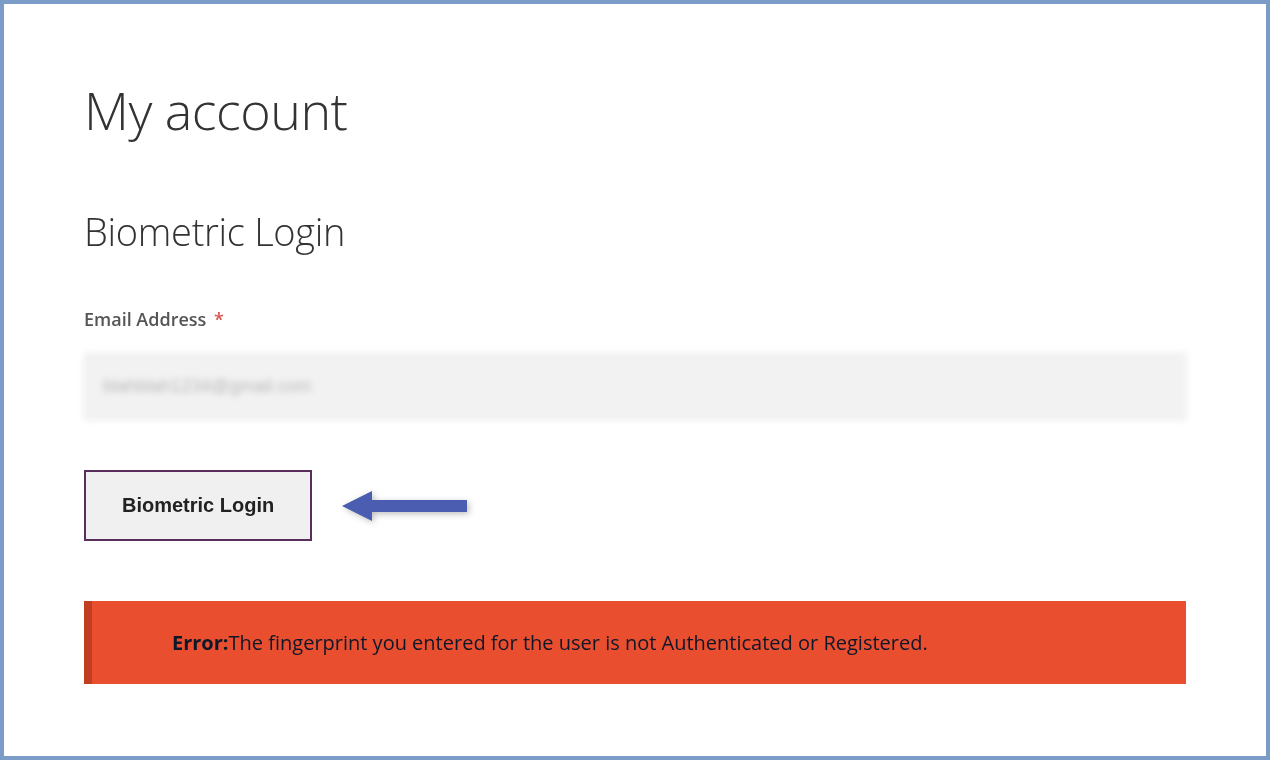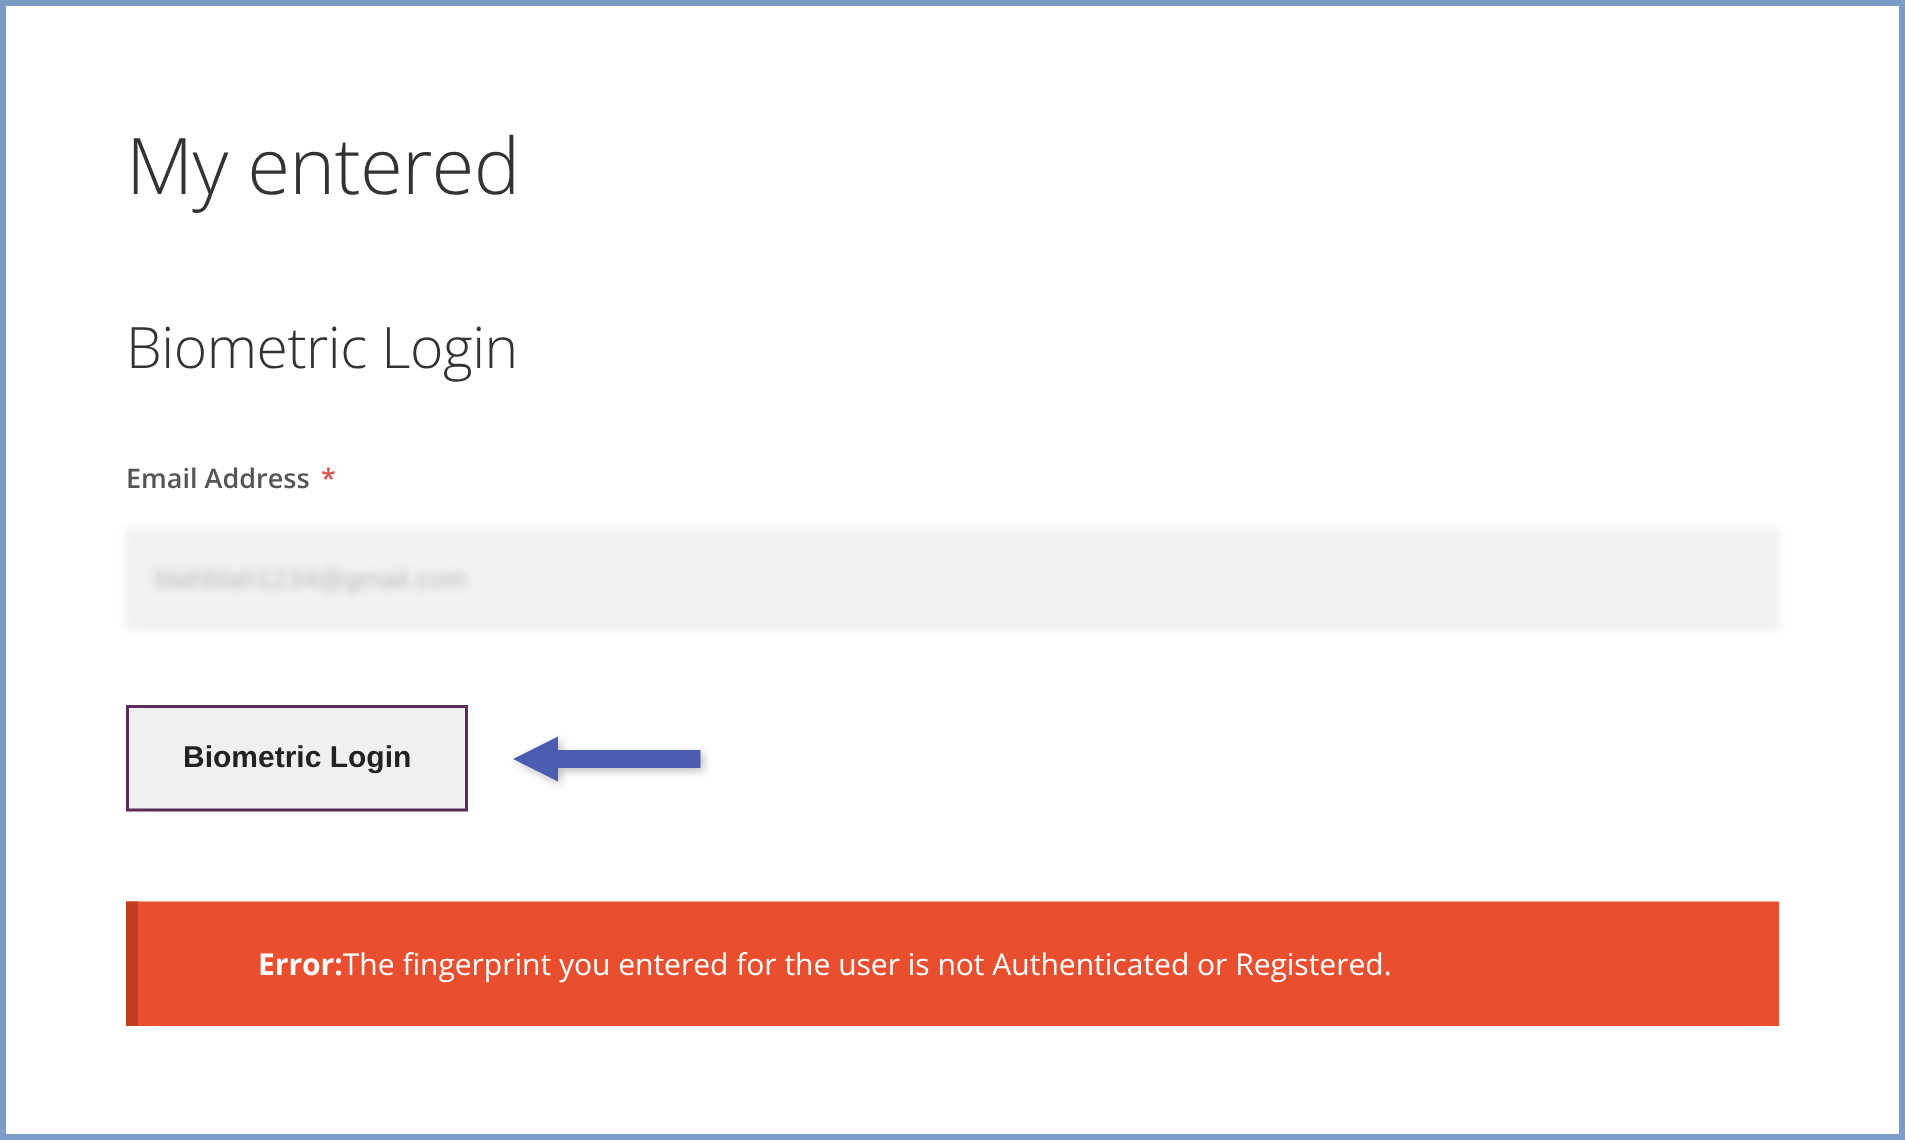--- a/index.html
+++ b/index.html
@@ -74,33 +74,33 @@
       align-items: center;
     }
     .arrow-svg {
       width: 130px;
       height: 40px;
       filter: drop-shadow(2px 2px 3px rgba(0,0,0,0.25));
     }
     .error-banner {
       background: #e94e2e;
       border-left: 8px solid #c23e21;
-      color: #ffffff;
+      color: #0f172a;
       padding: 28px 40px 28px 80px;
       font-size: 20px;
     }
     .error-label {
       font-weight: 700;
     }
   </style>
 </head>
 <body>
 
 <div class="container">
-  <h1 class="page-title">My entered</h1>
+  <h1 class="page-title">My account</h1>
   <h2 class="subtitle">Biometric Login</h2>
 
   <div>
     <label class="field-label">
       <span>Email Address</span>
       <span class="required-star">*</span>
     </label>
     <input type="text" class="email-input" value="blahblah1234@gmail.com" style="">
   </div>
 

